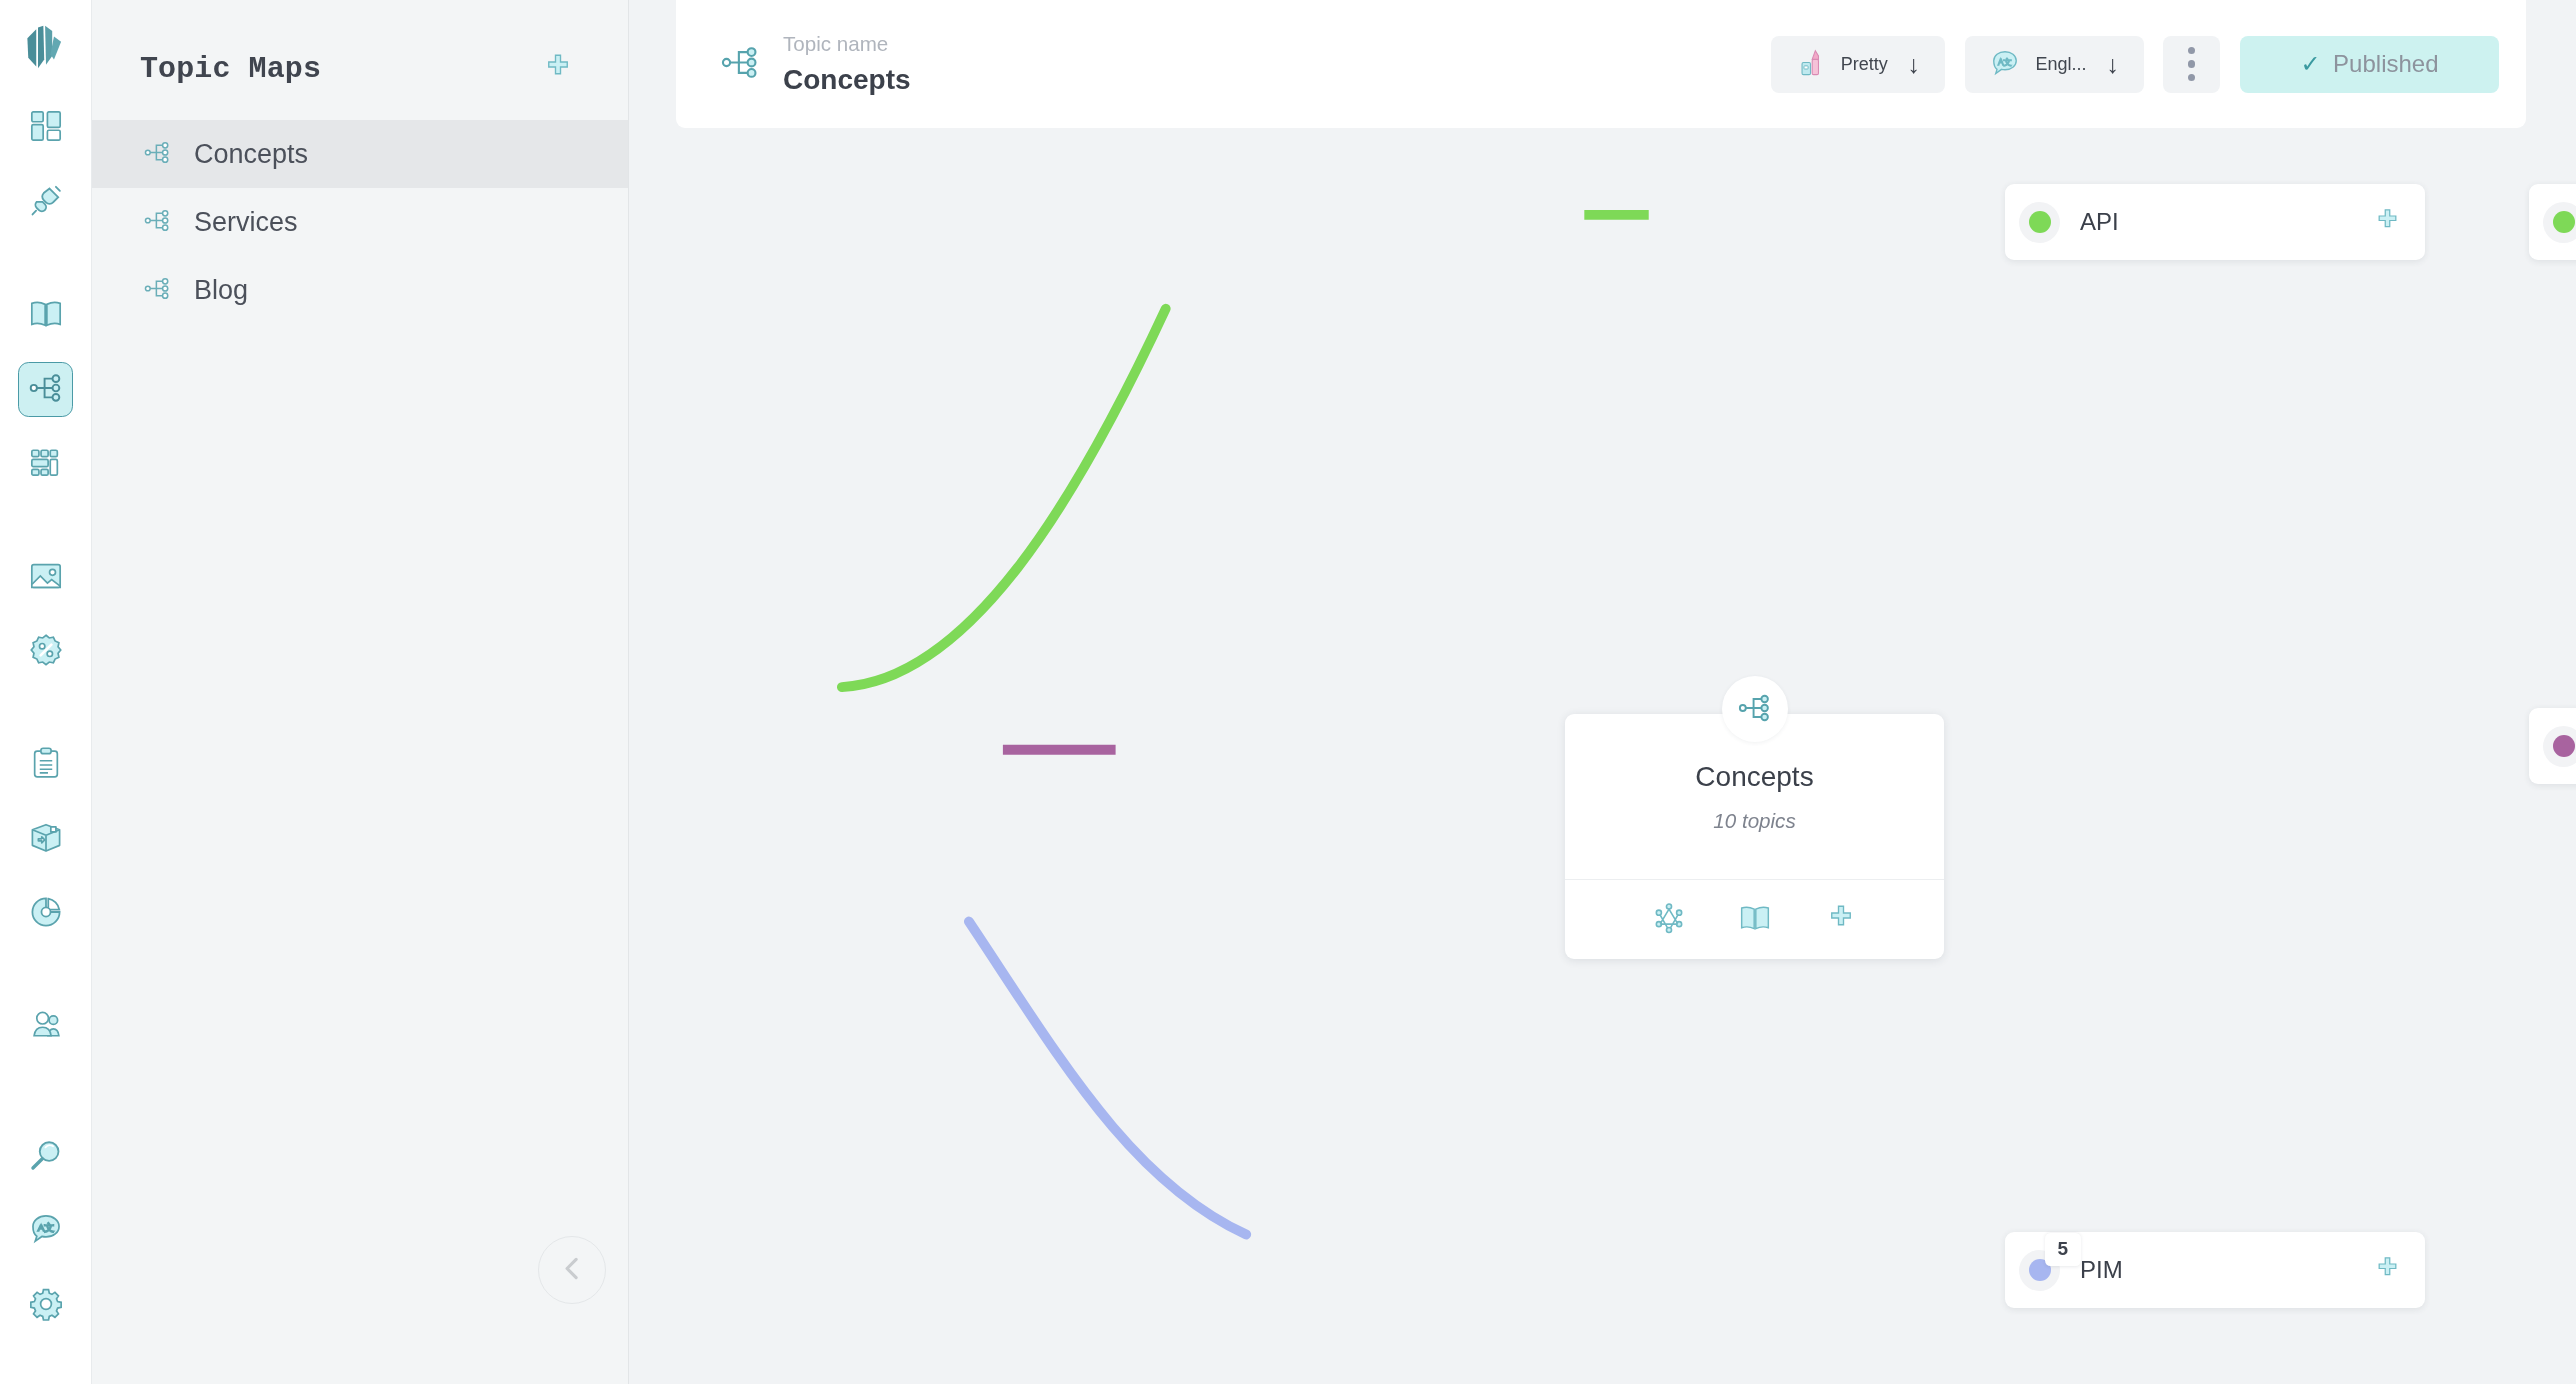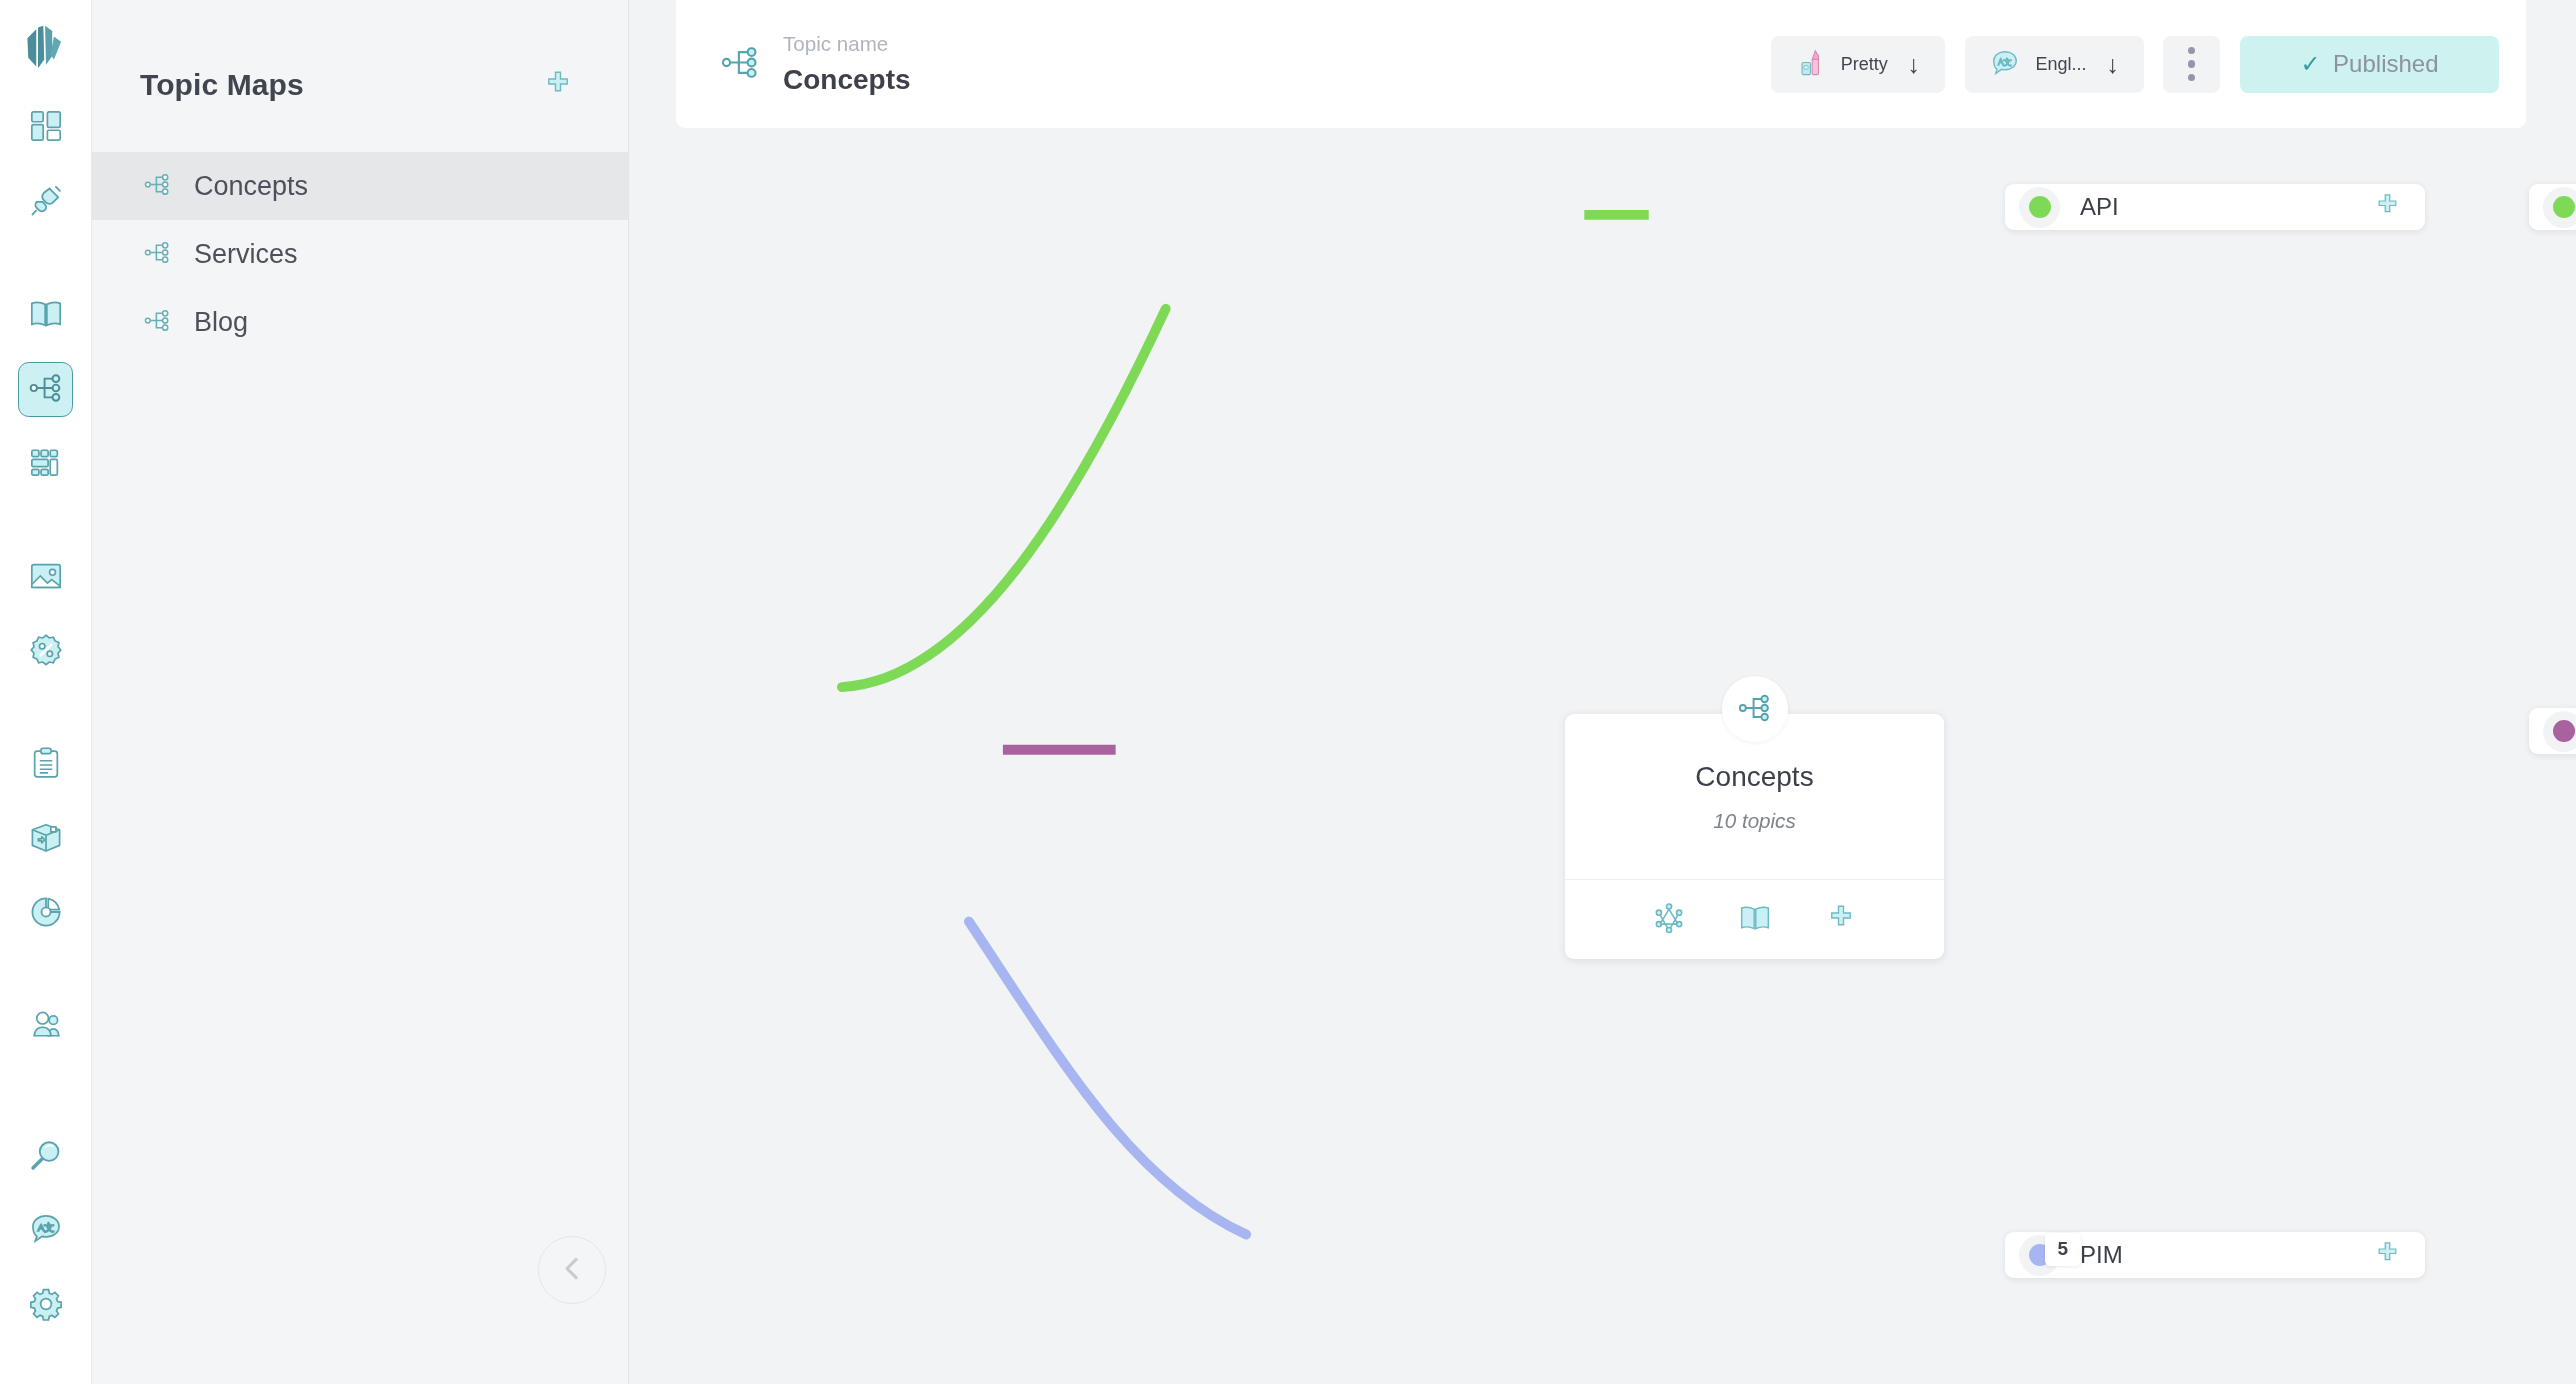--- a/index.html
+++ b/index.html
@@ -33,23 +33,24 @@
 
   
   .sidebar {
     width: 537px; height: 1385px;
     background: #f3f5f6;
     border-right: 0.9px solid #e2e5e7;
     flex: 0 0 537px;
     position: relative;
   }
   .sidebar-header {
-    height: 152px;
+    height: 120px;
     display: flex; align-items: center; justify-content: space-between;
     padding: 18px 52px 0 48px;
+    font-family: Liberation Mono, monospace;
   }
   .sidebar-title {
     font-size: 30px; font-weight: bold; color: #40454f; letter-spacing: 0.1px;
   }
   .sidebar-add { width: 36px; height: 36px; display:flex; align-items:center; justify-content:center; }
   .nav-item {
     height: 68px;
     display: flex; align-items: center;
     padding-left: 52px;
     gap: 23px;
@@ -112,21 +113,21 @@
     background: #cdf2f0; border-radius: 8px;
     display: flex; align-items: center; justify-content: center;
     gap: 12.5px;
   }
   .published-check { font-size: 24px; color: #3a9aa0; }
   .published-label { font-size: 24px; color: #8d939d; }
   .edges { position: absolute; left: 0; top: 0; width: 2484px; height: 1385px; }
 
   .node {
     position: absolute;
-    height: 46px;
+    height: 76px;
     background: #ffffff;
     border-radius: 9px;
     box-shadow: 0 1.8px 6.3px rgba(40,50,70,.09);
     display: flex; align-items: center;
     padding: 0 23px 0 14.3px;
     z-index: 10;
   }
   .node-dot-wrap {
     width: 41px; height: 41px; border-radius: 50%;
     background: #f2f3f5;

